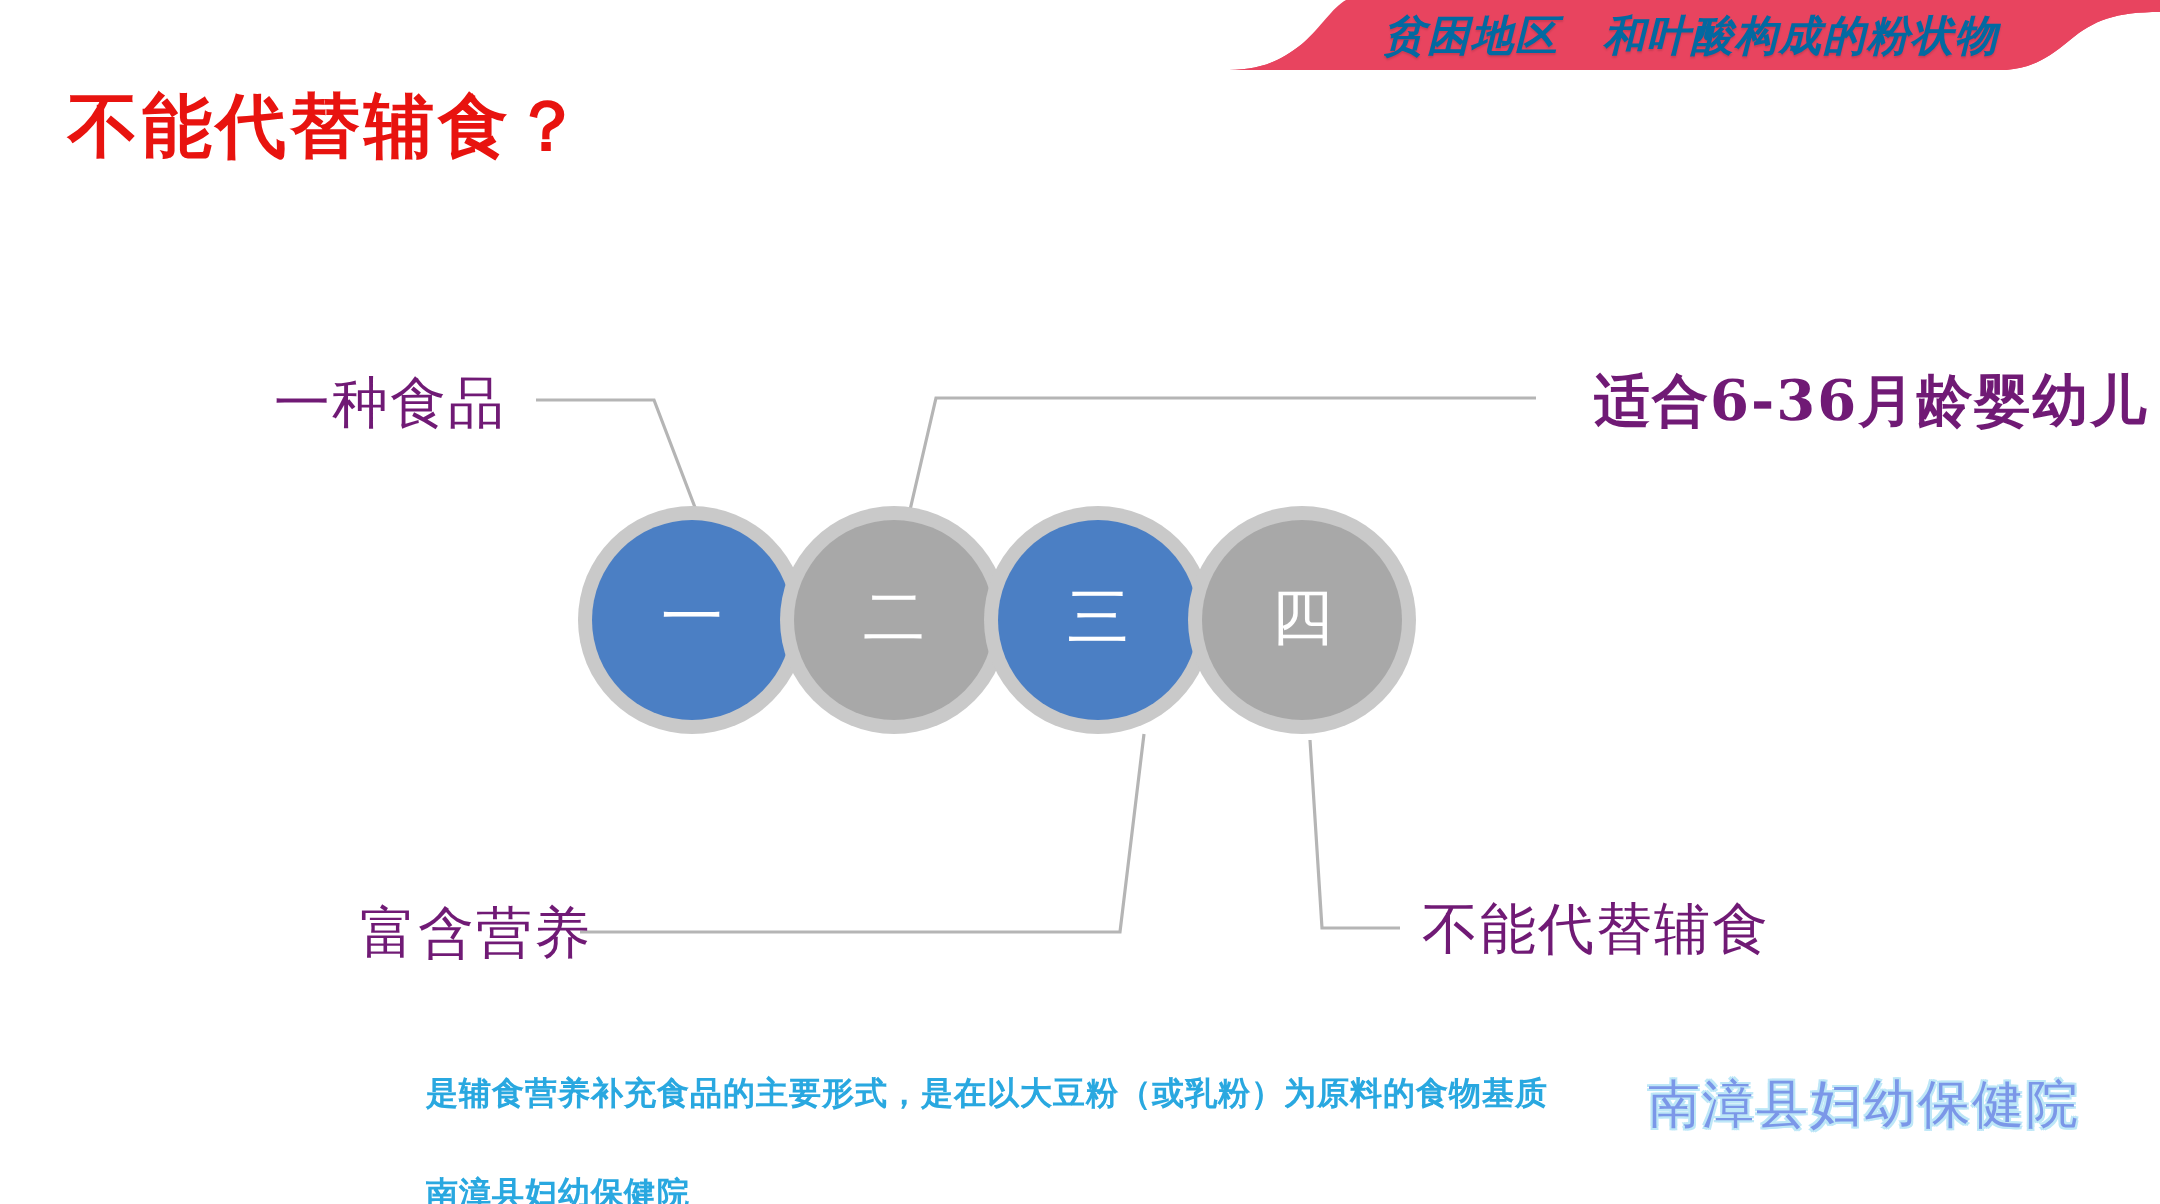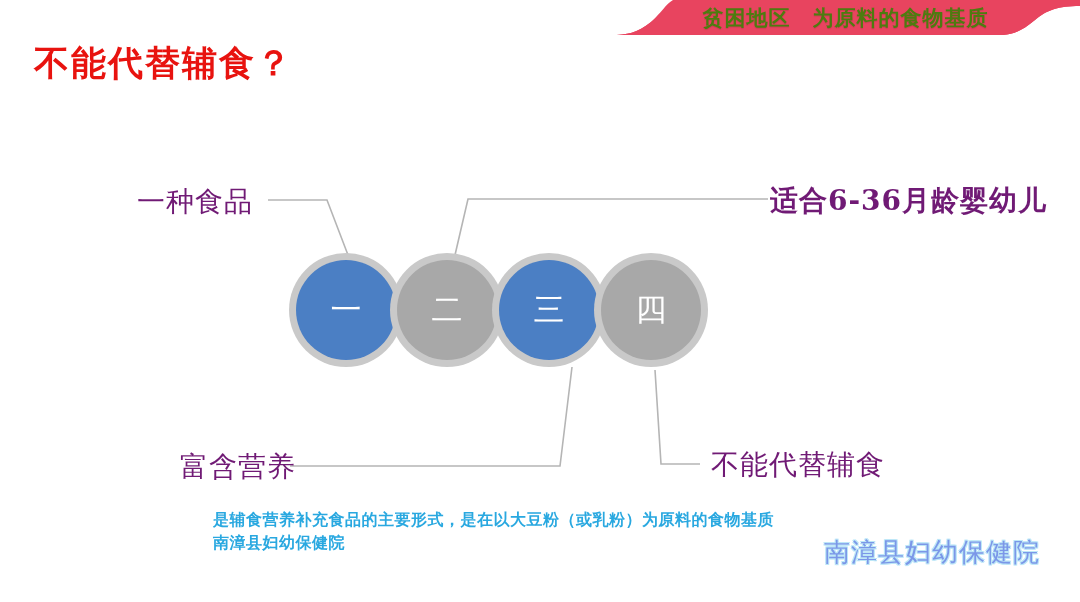--- a/index.html
+++ b/index.html
@@ -28,27 +28,28 @@
   .header-title {
     position: absolute;
     top: 0;
     left: 611px;
     width: 469px;
     height: 35px;
     display: flex;
     align-items: center;
     justify-content: center;
     gap: 22px;
-    color: #4d7c0f;
+    color: #0369a1;
     font-family: "DejaVu Sans", sans-serif;
     font-weight: bold;
     font-size: 21px;
     letter-spacing: 1px;
     white-space: nowrap;
     text-shadow: 0 1px 1px rgba(0,0,0,0.12);
+    font-style: italic;
   }
 
   
   .slide-title {
     position: absolute;
     left: 34px;
     top: 40px;
     color: #e8130f;
     font-family: "DejaVu Serif", "Liberation Serif", serif;
     font-weight: bold;
@@ -81,36 +82,37 @@
   .callout-label {
     position: absolute;
     color: #701a75;
     font-family: "DejaVu Serif", "Liberation Serif", serif;
     font-size: 28px;
     letter-spacing: 1px;
     white-space: nowrap;
   }
   .callout-label.bold-mix {
     font-family: "DejaVu Serif", "Liberation Serif", serif;
+    margin-left: 27px;
   }
 
   
   .body-text {
     position: absolute;
     left: 213px;
     top: 508px;
     width: 760px;
     color: #29a8e0;
     font-family: "DejaVu Serif", "Liberation Serif", serif;
     font-weight: bold;
     font-size: 16px;
     line-height: 23px;
     letter-spacing: 0.5px;
   }
-  .body-text div { white-space: nowrap; }
+  .body-text div { white-space: nowrap; margin-top: 27px; }
 
   
   .watermark {
     position: absolute;
     left: 778px;
     top: 534px;
     display: flex;
     align-items: center;
     gap: 6px;
     opacity: 0.58;
@@ -136,21 +138,21 @@
   <div class="header-banner">
     <svg width="469" height="35" viewBox="0 0 469 35" xmlns="http://www.w3.org/2000/svg">
       <path d="M0,35 C16,35 26,33 40,22 C52,12 60,4 74,1 L469,0 L469,6
                C447,6 436,10 424,20 C412,30 404,34 392,35 Z" fill="#e8445f"></path>
       <path d="M62,0 L469,0 L469,6 C447,6 436,10 424,20 C412,30 404,34 392,35 L0,35
                C16,35 26,33 40,22 C50,13 55,4 62,0 Z" fill="#e8445f"></path>
     </svg>
   </div>
   <div class="header-title">
     <span>贫困地区</span>
-    <span>为原料的食物基质</span>
+    <span>和叶酸构成的粉状物</span>
   </div>
 
   <div class="slide-title">不能代替辅食？</div>
 
   <div class="diagram">
     <svg width="1080" height="602" viewBox="0 0 1080 602" xmlns="http://www.w3.org/2000/svg">
 
       <polyline fill="none" stroke="#b5b5b5" stroke-width="1.6" points="268,200 327,200 348,255"></polyline>
 
       <polyline fill="none" stroke="#b5b5b5" stroke-width="1.6" points="455,255 468,199 768,199"></polyline>

